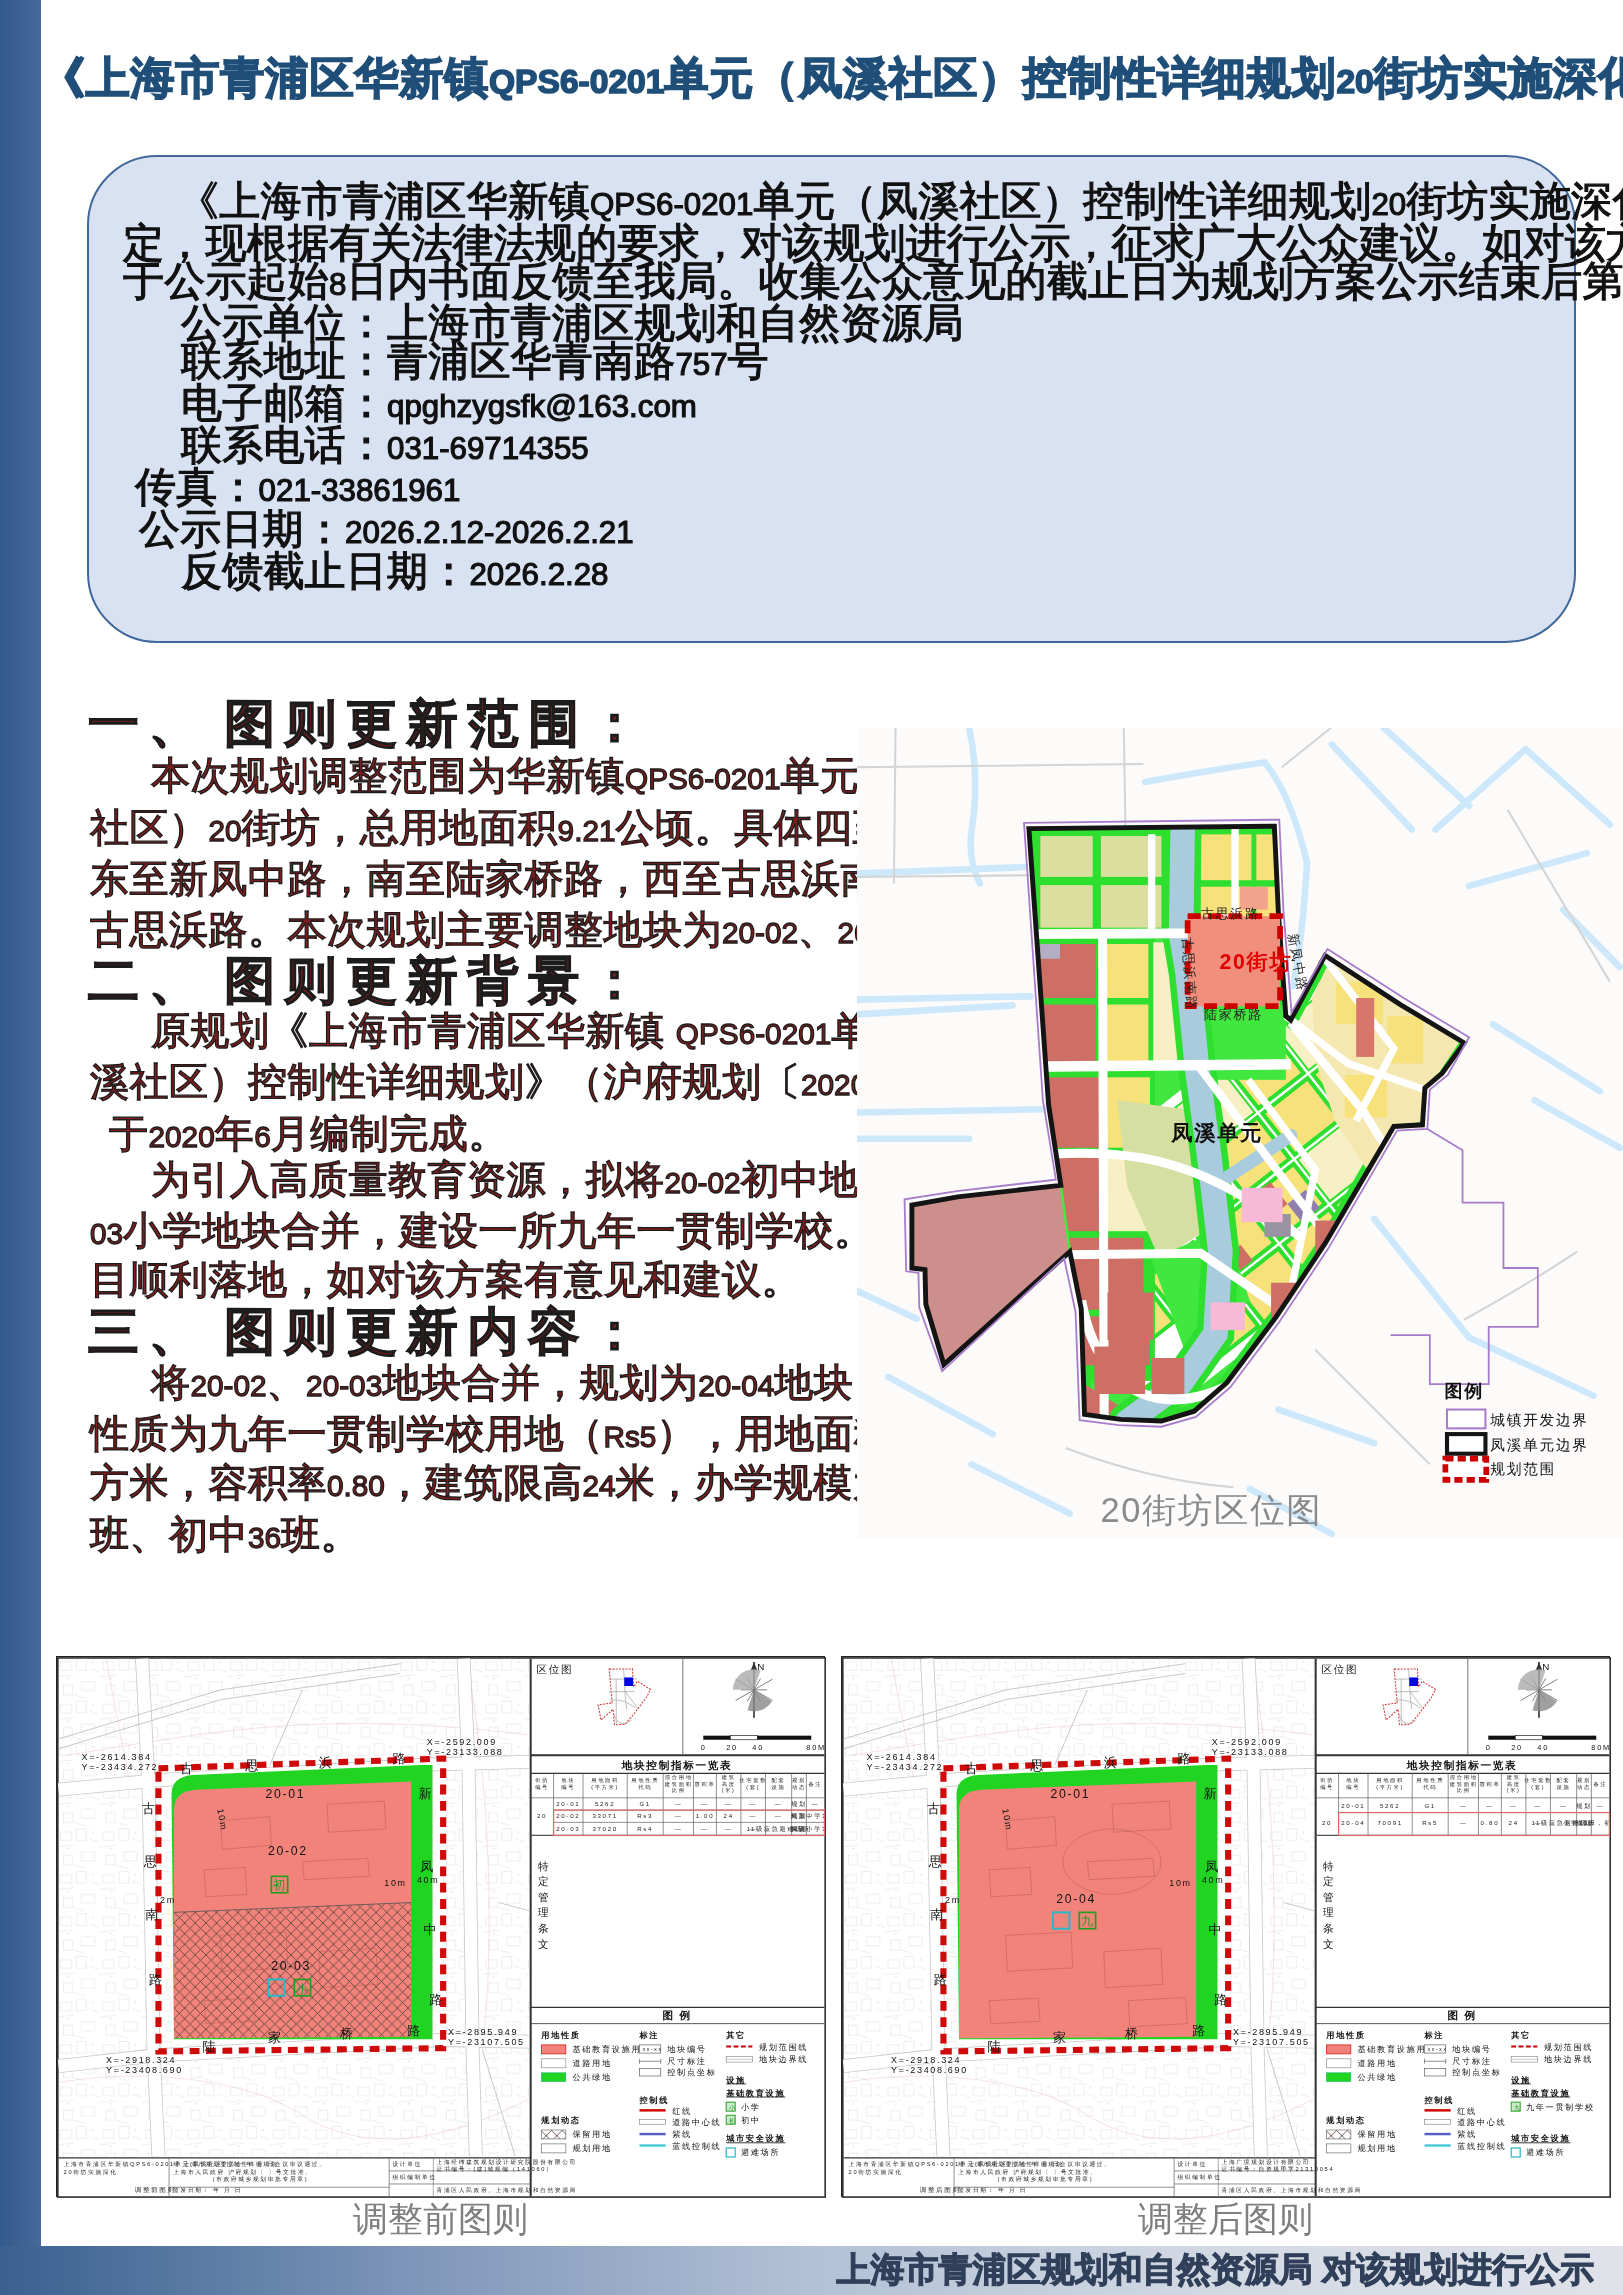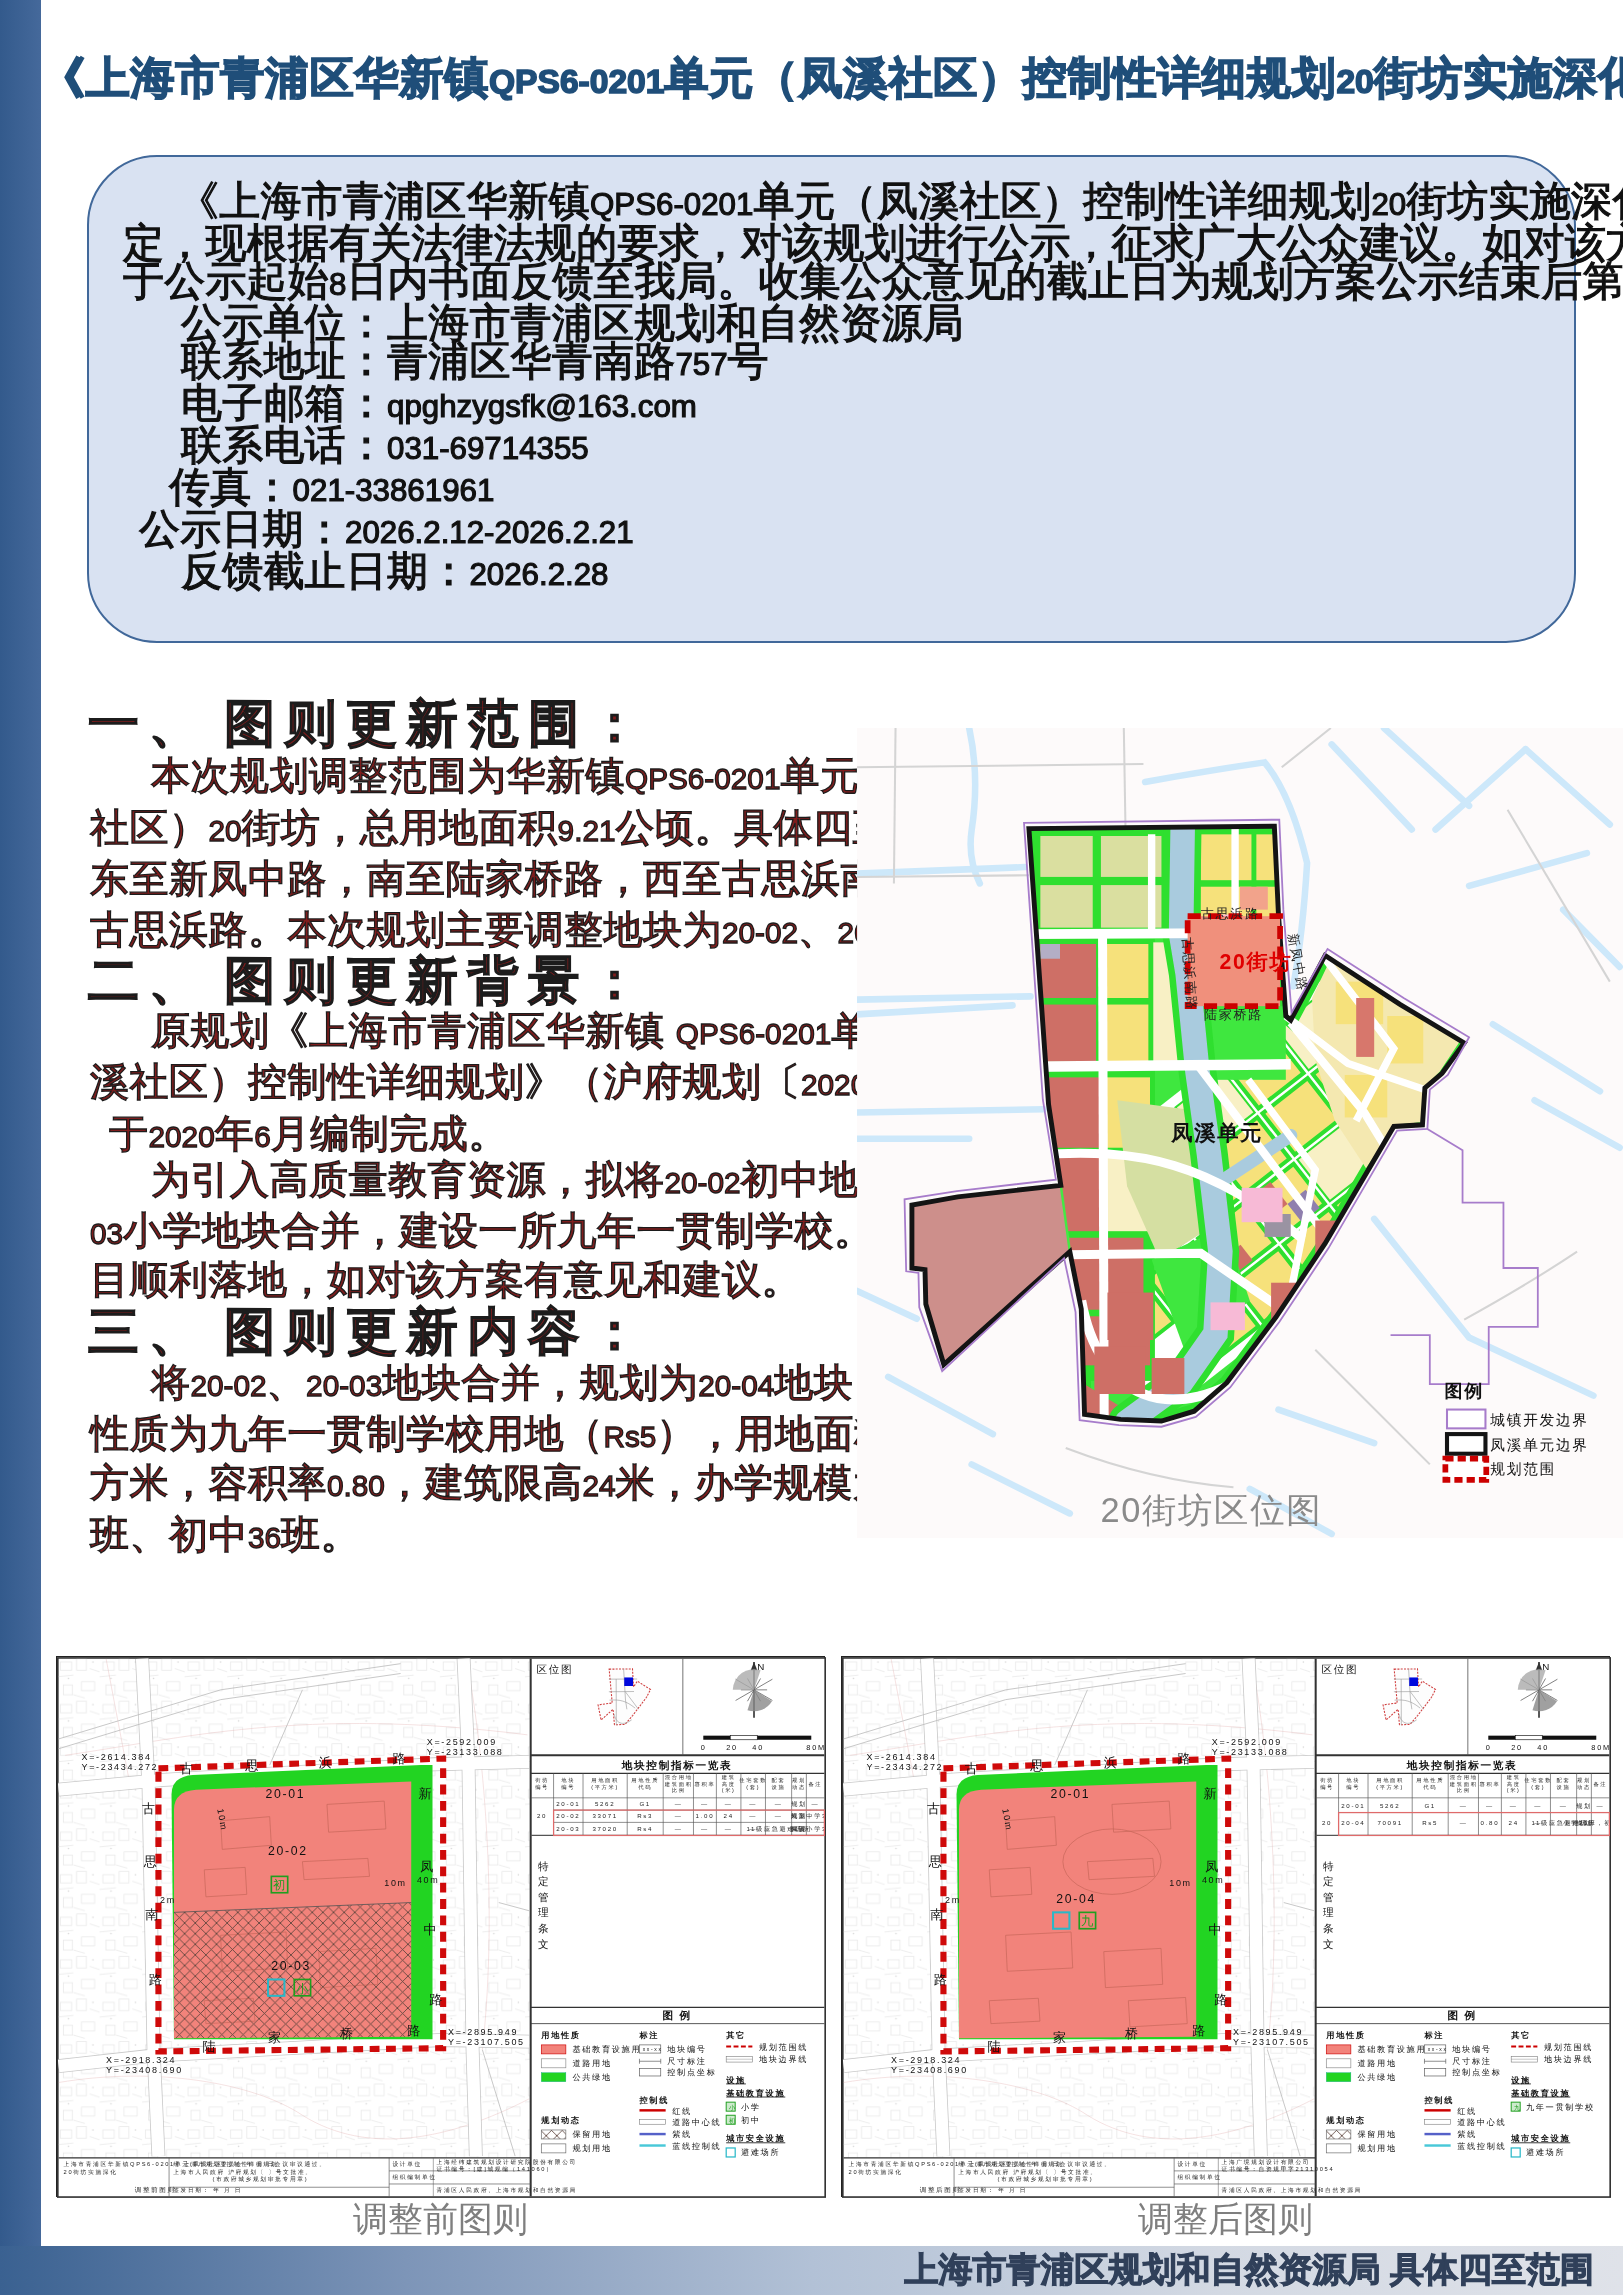--- a/index.html
+++ b/index.html
@@ -20,21 +20,21 @@
 <div class="abs" style="left:87px;top:155px;width:1485px;height:484px;background:#d9e2f2;border:2.5px solid #41689a;border-radius:70px;"></div>
 
 <div class="abs" style="left:87px;top:182px;width:1485px;font-size:41px;letter-spacing:0.2px;color:#111;line-height:38px;-webkit-text-stroke:1.2px #111;">
   <div style="margin-left:91px;white-space:nowrap;">《上海市青浦区华新镇<span class="lat">QPS6-0201</span>单元（凤溪社区）控制性详细规划<span class="lat">20</span>街坊实施深化》方案已基本确</div>
   <div style="margin-left:36px;white-space:nowrap;">定，现根据有关法律法规的要求，对该规划进行公示，征求广大公众建议。如对该方案有意见和建议，请</div>
   <div style="margin-left:36px;white-space:nowrap;">于公示起始<span class="lat">8</span>日内书面反馈至我局。收集公众意见的截止日为规划方案公示结束后第七天。本规划同时在</div>
   <div style="margin-left:94px;">公示单位：上海市青浦区规划和自然资源局</div>
   <div style="margin-left:94px;">联系地址：青浦区华青南路<span class="lat">757</span>号</div>
   <div style="margin-left:94px;">电子邮箱：<span class="lat">qpghzygsfk@163.com</span></div>
   <div style="margin-left:94px;">联系电话：<span class="lat">031-69714355</span></div>
-  <div style="margin-left:82px;">传真：<span class="lat">021-33861961</span></div>
+  <div style="margin-left:48px;">传真：<span class="lat">021-33861961</span></div>
   <div style="margin-left:52px;">公示日期：<span class="lat">2026.2.12-2026.2.21</span></div>
   <div style="margin-left:94px;">反馈截止日期：<span class="lat">2026.2.28</span></div>
 </div>
 
 <div class="bodyline bold" style="top:690px;">一、<span style="display:inline-block;width:14.7px"></span>图则更新范围：</div>
 
 <div class="bodyline" style="top:749px;margin-left:61px;">本次规划调整范围为华新镇<span class="lat">QPS6-0201</span>单元（凤溪</div>
 <div class="bodyline" style="top:801px;">社区）<span class="lat">20</span>街坊，总用地面积<span class="lat">9.21</span>公顷。具体四至范围：</div>
 <div class="bodyline" style="top:852px;">东至新凤中路，南至陆家桥路，西至古思浜南路，北至</div>
 <div class="bodyline" style="top:903px;">古思浜路。本次规划主要调整地块为<span class="lat">20-02</span>、<span class="lat">20-03</span>地块。</div>
@@ -907,14 +907,14 @@
 <text x="464" y="654">青浦区人民政府、上海市规划和自然资源局</text>
 </g>
 </svg></div>
 
 <div class="abs" style="left:195px;top:2196px;width:491px;text-align:center;font-size:35px;letter-spacing:0;color:#7f7f7f;">调整前图则</div>
 
 <div class="abs" style="left:980px;top:2196px;width:491px;text-align:center;font-size:35px;letter-spacing:0;color:#7f7f7f;">调整后图则</div>
 
 <div class="abs" style="left:0;top:2246px;width:1623px;height:49px;background:linear-gradient(90deg,#3a6191 0%,#7d95b8 25%,#b2c1d6 50%,#d3d9e3 75%,#dfe2e9 100%);"></div>
 
-<div class="abs" style="left:0;top:2247px;width:1594px;text-align:right;font-size:34px;letter-spacing:0;color:#30405a;font-weight:bold;-webkit-text-stroke:1.1px #30405a;">上海市青浦区规划和自然资源局 具体四至范围</div>
+<div class="abs" style="left:0;top:2247px;width:1594px;text-align:right;font-size:34px;letter-spacing:0;color:#30405a;font-weight:bold;-webkit-text-stroke:1.1px #30405a;">上海市青浦区规划和自然资源局 对该规划进行公示</div>
 
 
 </body></html>

